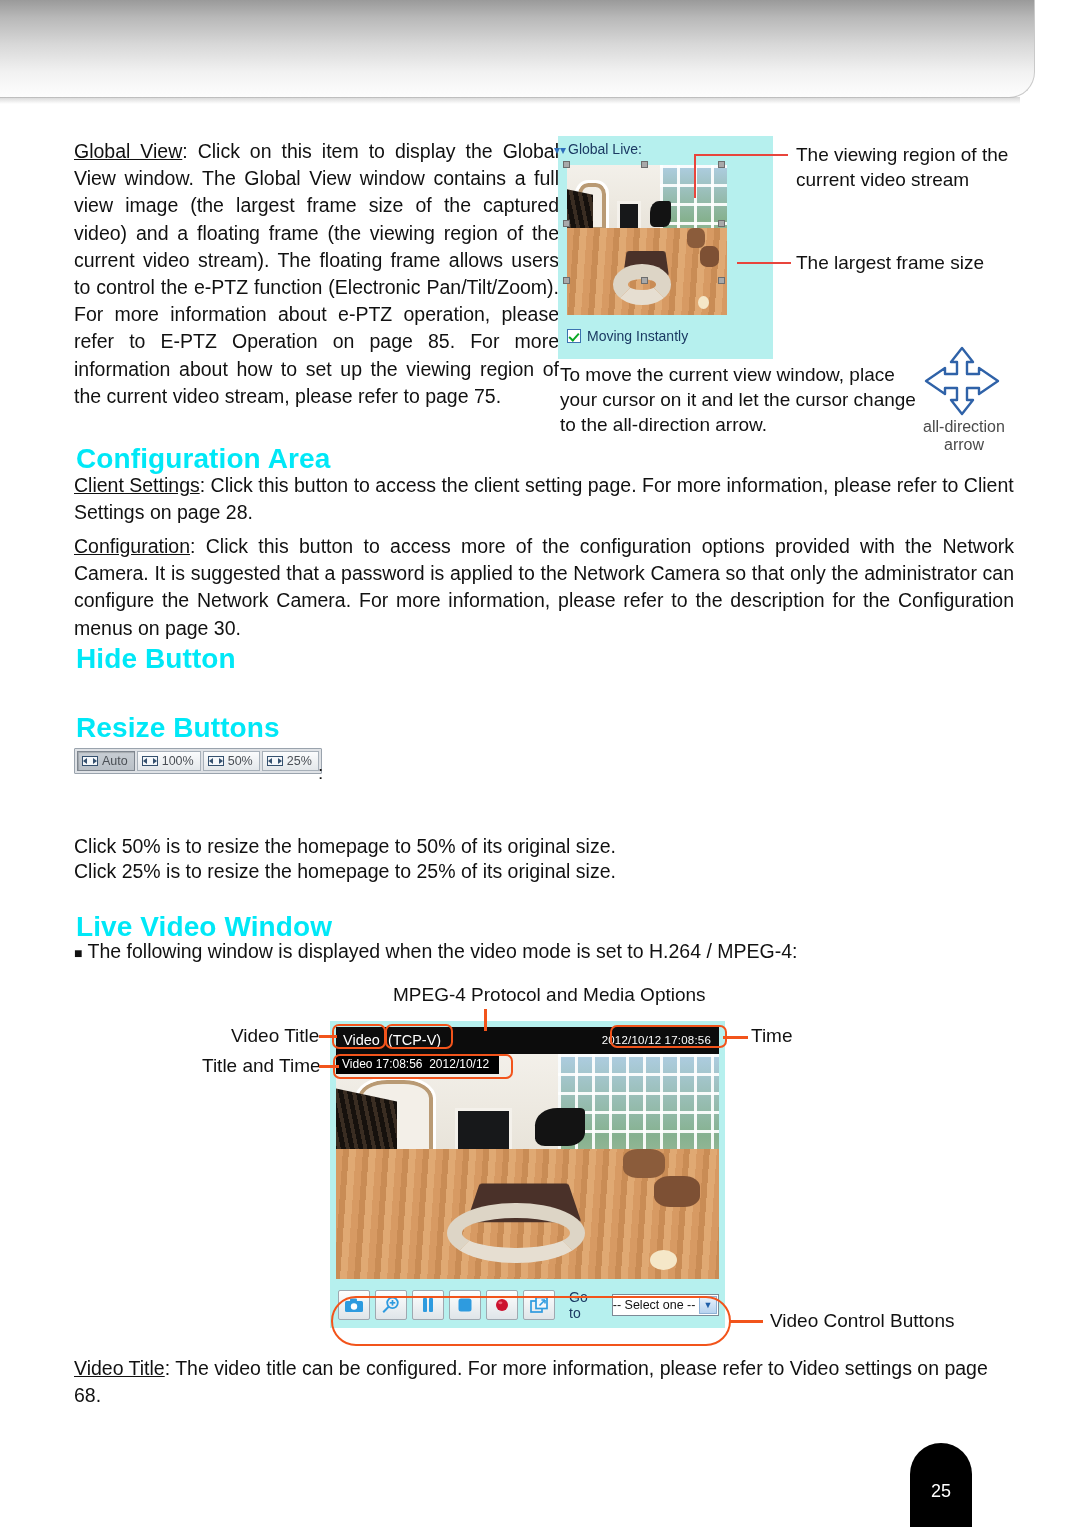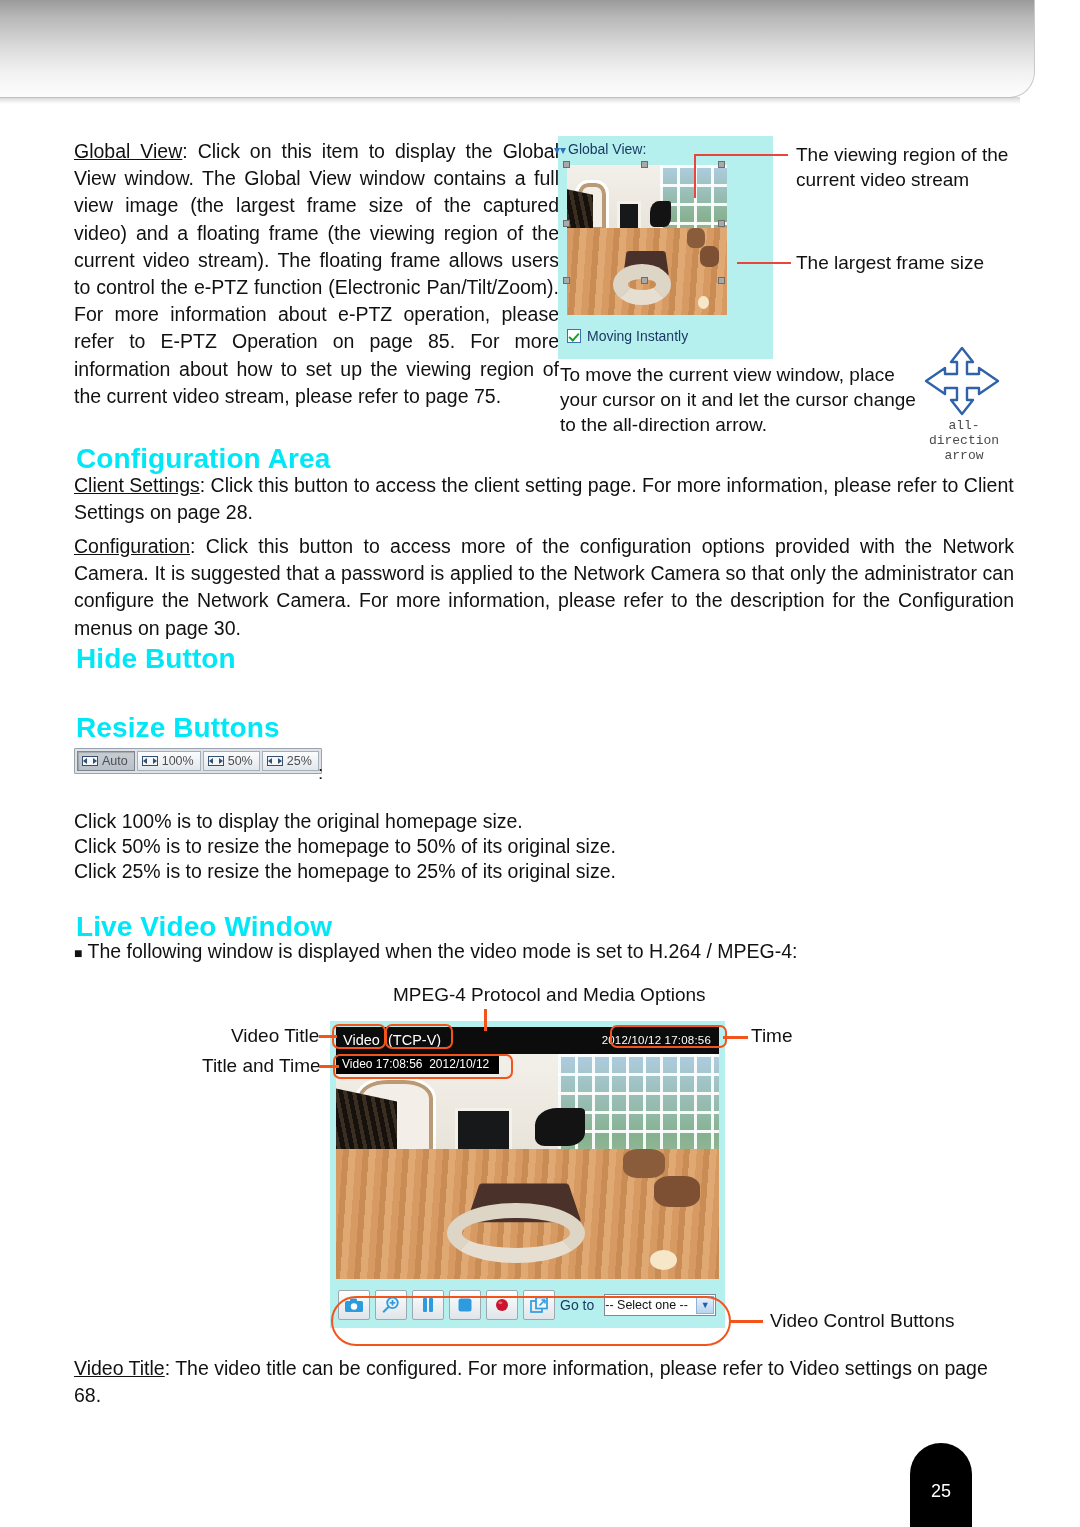--- a/index.html
+++ b/index.html
@@ -128,23 +128,23 @@
   .callout-text {
     position: absolute;
     font-size: 19px;
     line-height: 25px;
     color: #111;
   }
 
   
   .arrow-cap {
     position: absolute;
-    font-size: 13px;
+    font-size: 16px;
     color: #4a4a4a;
-    font-family: Liberation Mono, monospace;
+    font-family: Liberation Sans, sans-serif;
   }
 
   
   .resize-bar {
     position: absolute;
     left: 74px; top: 748px;
     display: flex;
     align-items: stretch;
     background: #dfe2e6;
     border: 1px solid #9aa3ad;
@@ -252,21 +252,21 @@
   .vc-btn {
     width: 32px; height: 30px;
     background: linear-gradient(to bottom,#fdfefe,#dfe5e9);
     border: 1px solid #9fa8b0;
     border-radius: 2px;
     display: flex; align-items: center; justify-content: center;
     position: relative;
     flex: none;
   }
   .goto-label {
-    font-size: 14px; color: #1b3a63; margin-left: 0; margin-right: 5px;
+    font-size: 14px; color: #1b3a63; margin-left: 9px; margin-right: 5px;
   }
   .goto-select {
     width: 112px; height: 22px;
     background: #ffffff;
     border: 1px solid #7d8a96;
     display: flex; align-items: center;
     font-size: 12.5px;
     color: #111;
     position: relative;
   }
@@ -383,21 +383,21 @@
 
 <div class="content">
 
   <div class="abs para" style="left:74px; top:138px; width:485px;">
     <span class="u">Global View</span><span>: Click on this item to display the Global View window. The Global View window contains a full view image (the largest frame size of the captured video) and a floating frame (the viewing region of the current video stream). The floating frame allows users to control the e-PTZ function (Electronic Pan/Tilt/Zoom). For more information about e-PTZ operation, please refer to E-PTZ Operation on page 85. For more information about how to set up the viewing region of the current video stream, please refer to page 75.</span>
   </div>
 
   <div class="gv-panel">
     <div class="gv-title">
       <span class="gv-chevron">▾▾</span>
-      <span>Global View:</span>
+      <span>Global Live:</span>
     </div>
 
     <div class="gv-img-wrap">
       <div class="gv-photo">
         <div class="room">
           <div class="backwall"></div>
             <div class="windows"></div>
           <div class="shelf"></div>
             <div class="fireplace"></div>
           <div class="stairs"></div>
@@ -468,21 +468,20 @@
       <span class="rz-ico"></span>
       <span>50%</span>
     </div>
     <div class="rz-btn">
       <span class="rz-ico"></span>
       <span>25%</span>
     </div>
   </div>
   <div class="rz-colon">:</div>
 
-  <div class="abs para nojust" style="left:74px; top:808px; width:940px;">Click 100% is to display the original homepage size.</div>
   <div class="abs para nojust" style="left:74px; top:833px; width:940px;">Click 50% is to resize the homepage to 50% of its original size.</div>
   <div class="abs para nojust" style="left:74px; top:858px; width:940px;">Click 25% is to resize the homepage to 25% of its original size.</div>
 
   <div class="abs heading" style="left:76px; top:911px;">Live Video Window</div>
 
   <div class="abs para nojust" style="left:74px; top:938px; width:940px;">
     <span style="font-size:14px;">■</span>
     <span>The following window is displayed when the video mode is set to H.264 / MPEG-4:</span>
   </div>
 

